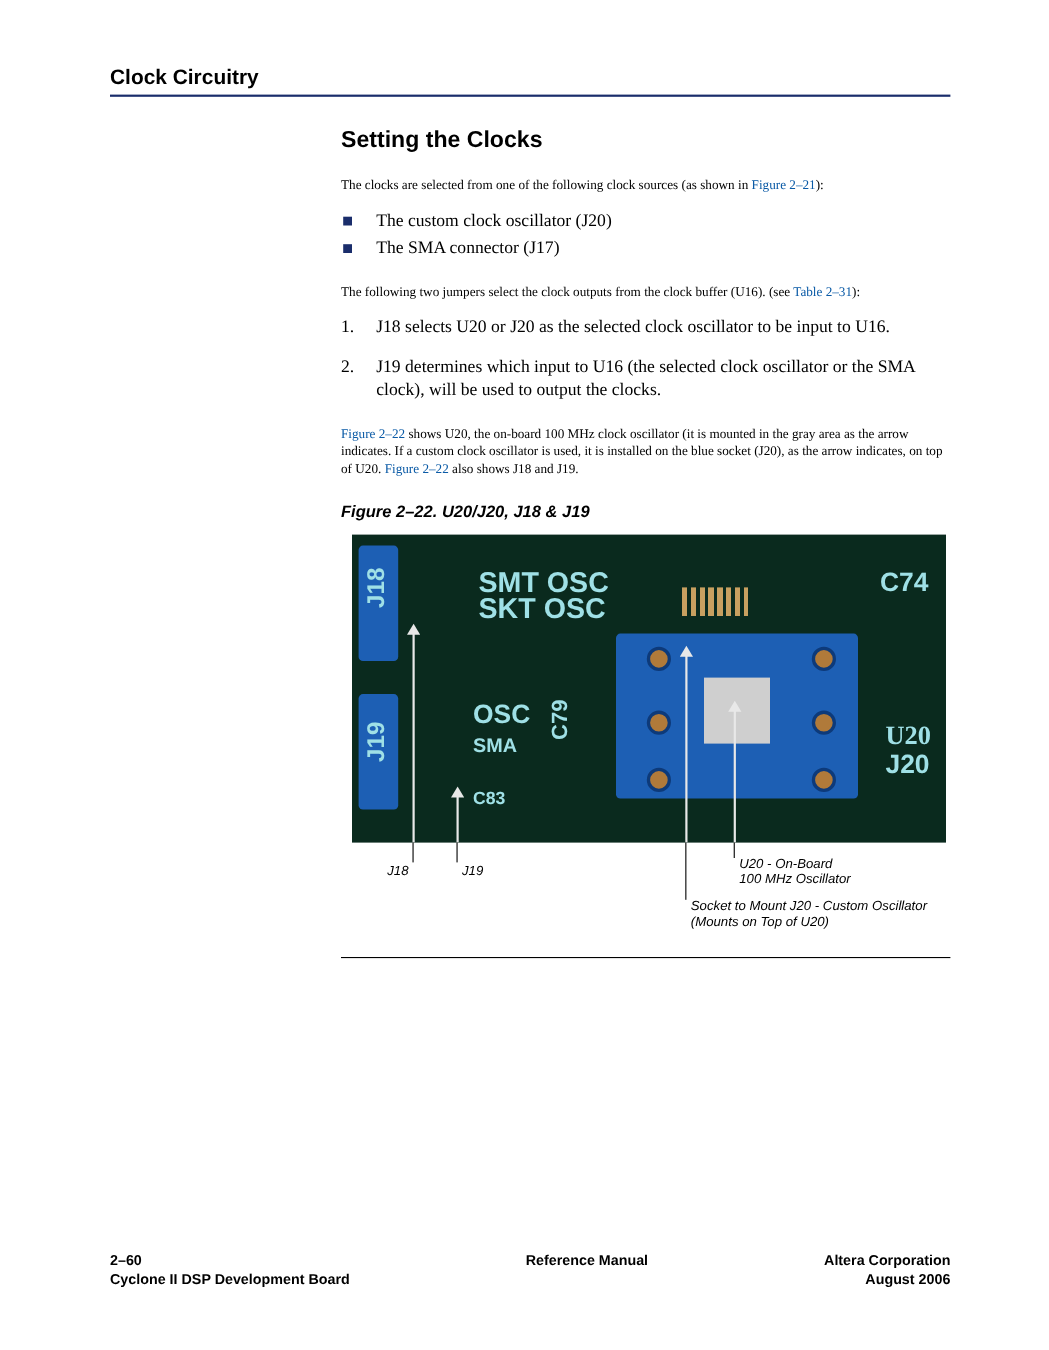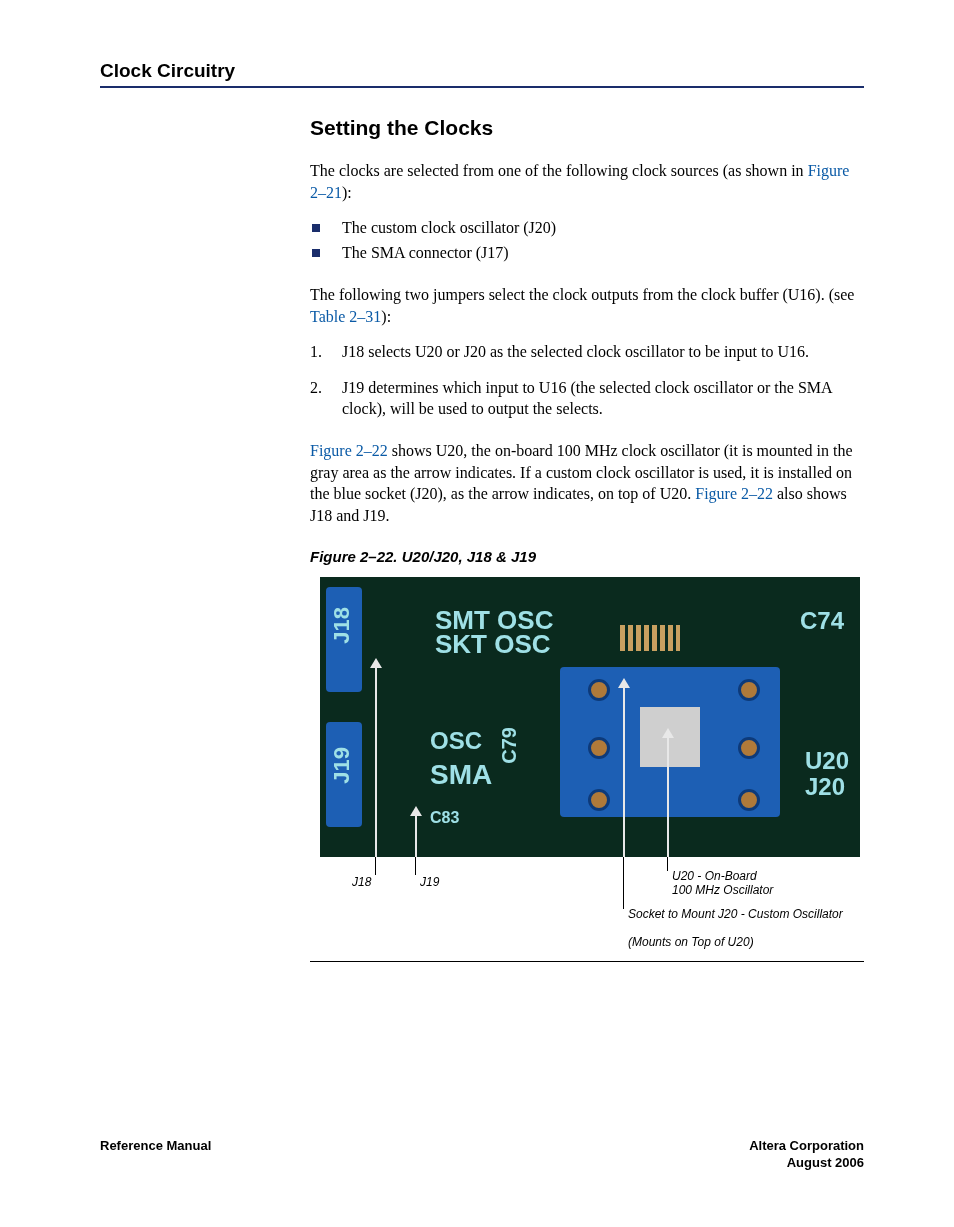--- a/index.html
+++ b/index.html
@@ -27,21 +27,21 @@
     margin-right: 0;
   }
   h2.section-title {
     font-family: Arial, Helvetica, sans-serif;
     font-weight: bold;
     font-size: 21px;
     margin-bottom: 10px;
   }
   p.body {
     font-family: 'Palatino Linotype', Palatino, Georgia, serif;
-    font-size: 16px;
+    font-size: 12px;
     line-height: 1.35;
     margin-bottom: 14px;
     margin-top: 20px;
   }
   .link { color: #0a5aa6; }
   ul.bullets {
     list-style: none;
     margin: 0 0 14px 0;
     padding: 0;
   }
@@ -197,21 +197,21 @@
     <li>The custom clock oscillator (J20)</li>
     <li>The SMA connector (J17)</li>
   </ul>
 
   <p class="body">
     <span>The following two jumpers select the clock outputs from the clock buffer (U16). (see </span><span class="link">Table 2–31</span><span>):</span>
   </p>
 
   <ol class="numbered">
     <li>J18 selects U20 or J20 as the selected clock oscillator to be input to U16.</li>
-    <li>J19 determines which input to U16 (the selected clock oscillator or the SMA clock), will be used to output the selects.</li>
+    <li>J19 determines which input to U16 (the selected clock oscillator or the SMA clock), will be used to output the clocks.</li>
   </ol>
 
   <p class="body">
     <span class="link">Figure 2–22</span><span> shows U20, the on-board 100 MHz clock oscillator (it is mounted in the gray area as the arrow indicates. If a custom clock oscillator is used, it is installed on the blue socket (J20), as the arrow indicates, on top of U20. </span><span class="link">Figure 2–22</span><span> also shows J18 and J19.</span>
   </p>
 
   <div class="figcap">Figure 2–22. U20/J20, J18 &amp; J19</div>
 
   <div class="figure-wrap">
     <div class="board-photo">
@@ -219,37 +219,37 @@
       <div class="blue-socket" style="left:6px; top:10px; width:36px; height:105px;"></div>
       <span class="silk vert" style="left:9px; top:30px; font-size:22px;">J18</span>
 
       <div class="blue-socket" style="left:6px; top:145px; width:36px; height:105px;"></div>
       <span class="silk vert" style="left:9px; top:170px; font-size:22px;">J19</span>
 
       <span class="silk" style="left:115px; top:28px; font-size:26px;">SMT  OSC</span>
       <span class="silk" style="left:115px; top:52px; font-size:26px;">SKT  OSC</span>
 
       <span class="silk" style="left:110px; top:150px; font-size:24px;">OSC</span>
-      <span class="silk" style="left:110px; top:182px; font-size:28px;">SMA</span>
+      <span class="silk" style="left:110px; top:182px; font-size:18px;">SMA</span>
       <span class="silk vert" style="left:178px; top:150px; font-size:20px;">C79</span>
       <span class="silk" style="left:110px; top:232px; font-size:16px;">C83</span>
 
       <div class="pin-row" style="left:300px; top:48px;"></div>
       <span class="silk" style="left:480px; top:30px; font-size:24px;">C74</span>
 
       <div class="blue-socket" style="left:240px; top:90px; width:220px; height:150px;"></div>
       <div style="position:absolute; left:320px; top:130px; width:60px; height:60px; background:#cfcfcf;"></div>
       <div class="pad-dot" style="left:268px; top:102px;"></div>
       <div class="pad-dot" style="left:268px; top:160px;"></div>
       <div class="pad-dot" style="left:268px; top:212px;"></div>
       <div class="pad-dot" style="left:418px; top:102px;"></div>
       <div class="pad-dot" style="left:418px; top:160px;"></div>
       <div class="pad-dot" style="left:418px; top:212px;"></div>
 
-      <span class="silk" style="left:485px; top:170px; font-size:24px;">U20</span>
+      <span class="silk" style="left:485px; top:170px; font-size:24px;font-family:Liberation Serif, serif;">U20</span>
       <span class="silk" style="left:485px; top:196px; font-size:24px;">J20</span>
 
       <div class="arrow" style="left:55px; top:90px; height:190px;"></div>
       <div class="arrow" style="left:95px; top:238px; height:42px;"></div>
       <div class="arrow" style="left:303px; top:110px; height:170px;"></div>
       <div class="arrow" style="left:347px; top:160px; height:120px;"></div>
     </div>
 
     <div class="callout-row">
       <div class="cline" style="left:55px; height:18px;"></div>
@@ -257,27 +257,31 @@
 
       <div class="cline" style="left:95px; height:18px;"></div>
       <div class="clabel" style="left:100px; top:18px;">J19</div>
 
       <div class="cline" style="left:347px; height:14px;"></div>
       <div class="clabel" style="left:352px; top:12px;">U20 - On-Board</div>
       <div class="clabel" style="left:352px; top:26px;">100 MHz Oscillator</div>
 
       <div class="cline" style="left:303px; height:52px;"></div>
       <div class="clabel" style="left:308px; top:50px;">Socket to Mount J20 - Custom Oscillator</div>
-      <div class="clabel" style="left:308px; top:78px;">(Mounts on Top of U20)</div>
+      <div class="clabel" style="left:308px; top:65px;">(Mounts on Top of U20)</div>
     </div>
   </div>
 
 </div>
 
 <div class="footer">
+  <div class="left">
+    <span class="b">2–60</span><br>
+    <span class="b">Cyclone II DSP Development Board</span>
+  </div>
   <div class="center">
     <span>Reference Manual</span>
   </div>
   <div class="right">
     <span class="b">Altera Corporation</span><br>
     <span class="b">August 2006</span>
   </div>
 </div>
 
 </body></html>

